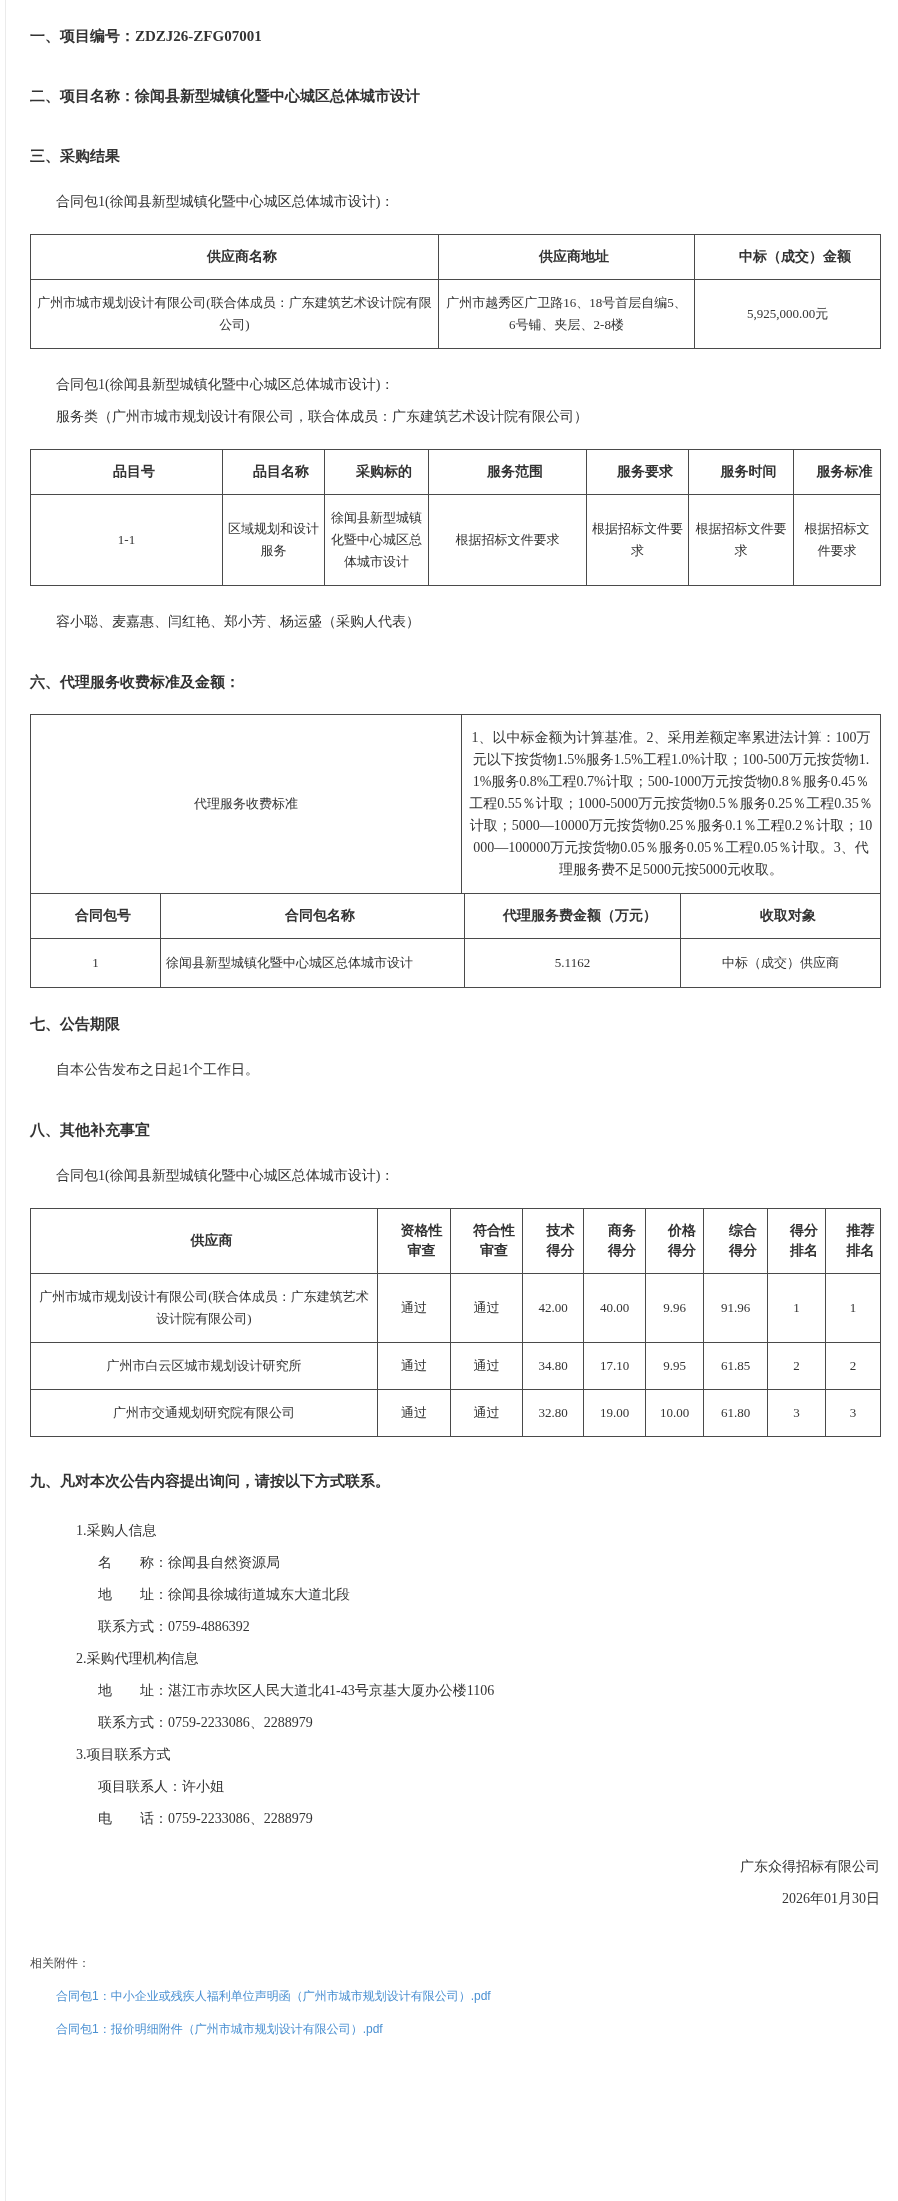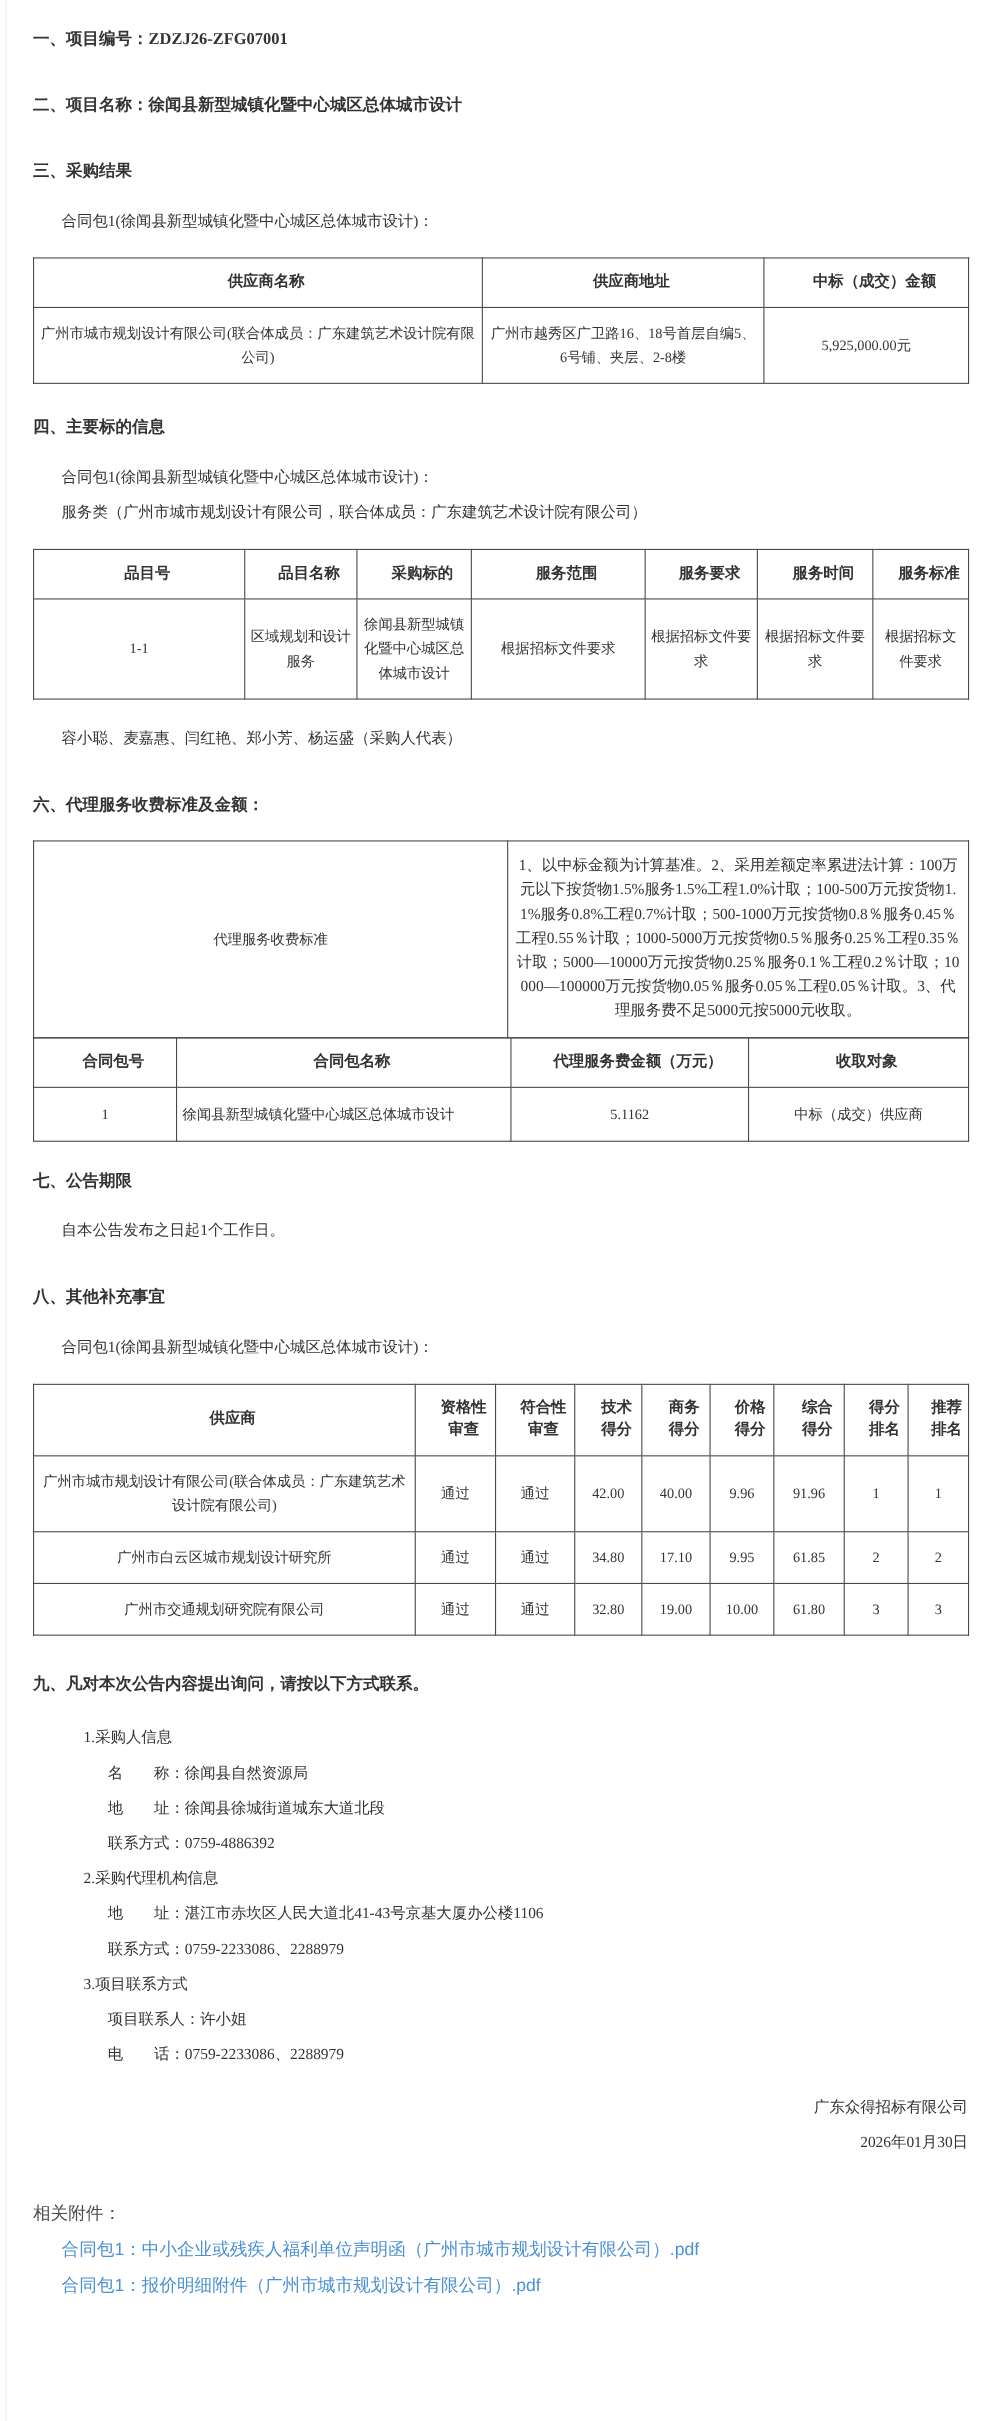--- a/index.html
+++ b/index.html
@@ -53,21 +53,21 @@
   .contact-block { margin-top:30px; }
   .contact-item { font-size:14px; line-height:20px; margin:12px 0 0 46px; }
   .contact-line { font-size:14px; line-height:20px; margin:12px 0 0 68px; }
 
   .signature { margin-top:28px; text-align:right; padding-right:0px; }
   .signature div { font-size:14px; line-height:20px; margin-top:12px; }
 
   .attachments {
     margin-top:44px;
     font-family:"Liberation Sans","DejaVu Sans",sans-serif;
-    font-size:16px;
+    font-size:12px;
   }
   .attachments .att-label { color:#4c4c4c; line-height:20px; }
   .attachments .att-link {
     display:block; margin:13px 0 0 26px;
     color:#4a90d2; text-decoration:none; line-height:20px;
     cursor:pointer;
   }
 </style>
 </head>
 <body>
@@ -95,21 +95,20 @@
         <th>中标（成交）金额</th>
       </tr>
       <tr>
         <td class="cell-left-two">广州市城市规划设计有限公司(联合体成员：广东建筑艺术设计院有限公司)</td>
         <td class="cell-left-two">广州市越秀区广卫路16、18号首层自编5、6号铺、夹层、2-8楼</td>
         <td class="num-right">5,925,000.00元</td>
       </tr>
     </tbody>
       </table>
 
-    <div class="sec-heading" style="margin-top:30px">四、主要标的信息</div>
     <div class="para">合同包1(徐闻县新型城镇化暨中心城区总体城市设计)：</div>
     <div class="para tight">服务类（广州市城市规划设计有限公司，联合体成员：广东建筑艺术设计院有限公司）</div>
 
     <table class="doc-table">
       <colgroup>
           <col style="width:192px">
           <col style="width:102px">
           <col style="width:104px">
           <col style="width:158px">
           <col style="width:102px">

